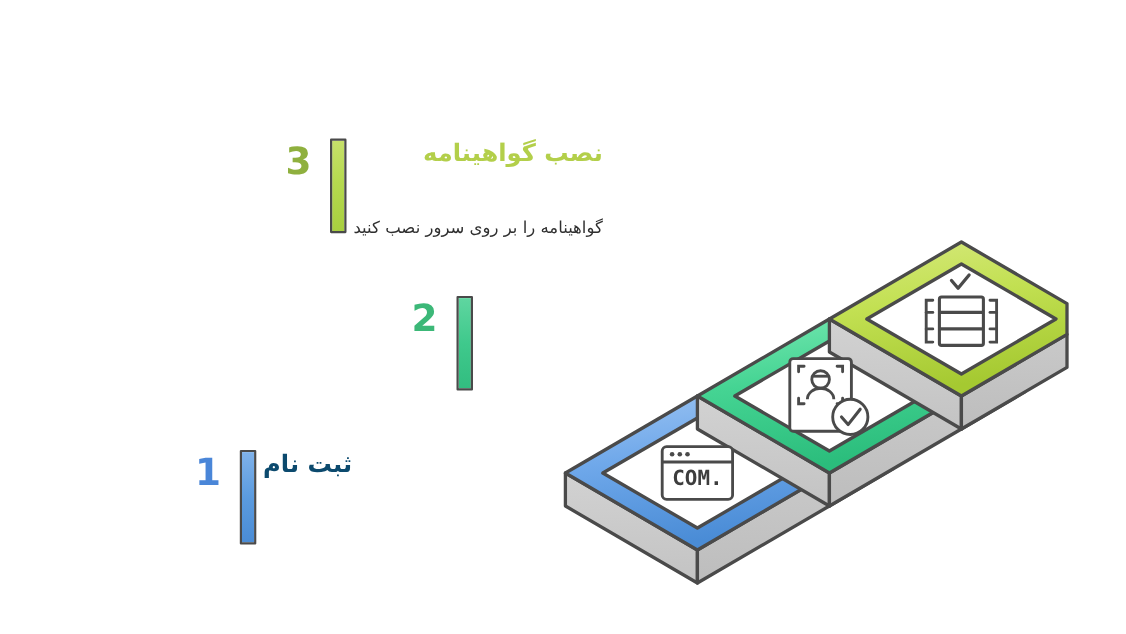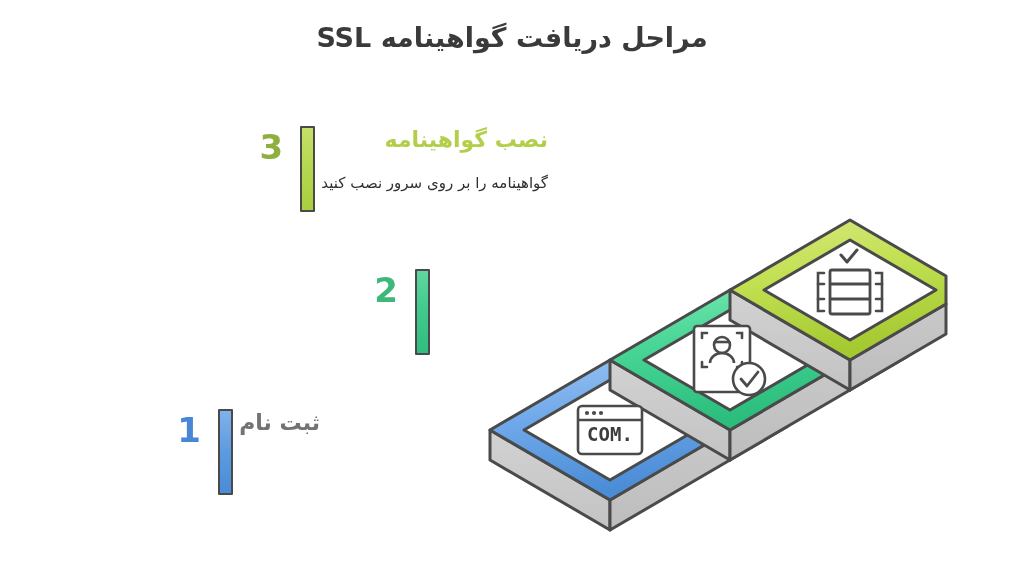--- a/index.html
+++ b/index.html
@@ -70,20 +70,21 @@
     font-weight: bold;
     line-height: 1.25;
     margin-bottom: 20px;
     white-space: nowrap;
   }
   .step-desc {
     font-size: 15px;
     color: #2f2f2f;
     line-height: 1.3;
     white-space: nowrap;
+    margin-top: 24px;
   }
 
   
   #block-3 { top: 126px; right: 476px; }
   #block-2 { top: 269px; right: 588px; }
   #block-1 { top: 409px; right: 704px; }
 
   
   .bar-green-yellow {
     background: linear-gradient(to bottom, #c6e06a 0%, #b5d94f 45%, #a8cf3f 100%);
@@ -91,51 +92,50 @@
   .bar-green {
     background: linear-gradient(to bottom, #5fd6a0 0%, #3fc98c 50%, #32bd80 100%);
   }
   .bar-blue {
     background: linear-gradient(to bottom, #7fb2ea 0%, #5b9bdf 50%, #4a8cd6 100%);
   }
 
   
   #stairs {
     position: absolute;
-    left: 468px;
+    left: 492px;
     top: 78px;
     width: 480px;
     height: 480px;
   }
   #stairs svg { display: block; }
 </style>
 </head>
 <body>
 
 <div id="root">
 
-  <div class="title">مراحل دریافت گواهینامه SSL</div>
 
   <div class="step-block" id="block-3">
     <div class="step-texts">
       <div class="step-heading" style="color:#b3cf4a">نصب گواهینامه</div>
       <div class="step-desc">گواهینامه را بر روی سرور نصب کنید</div>
     </div>
     <div class="step-bar bar-green-yellow"></div>
     <div class="step-num" style="color:#8fb03e">3</div>
   </div>
 
   <div class="step-block" id="block-2">
     <div class="step-bar bar-green"></div>
     <div class="step-num" style="color:#3cb878">2</div>
   </div>
 
   <div class="step-block" id="block-1">
     <div class="step-texts">
-      <div class="step-heading" style="color:#737373">ثبت نام</div>
+      <div class="step-heading" style="color:#0c4a6e">ثبت نام</div>
     </div>
     <div class="step-bar bar-blue"></div>
     <div class="step-num" style="color:#4a86d8">1</div>
   </div>
 
   <div id="stairs">
     <svg width="480" height="480" viewBox="0 0 480 480" xmlns="http://www.w3.org/2000/svg">
       <defs>
         <linearGradient id="rimTop" x1="0" y1="0" x2="0.25" y2="1">
           <stop offset="0%" stop-color="#d7e97e"></stop>

